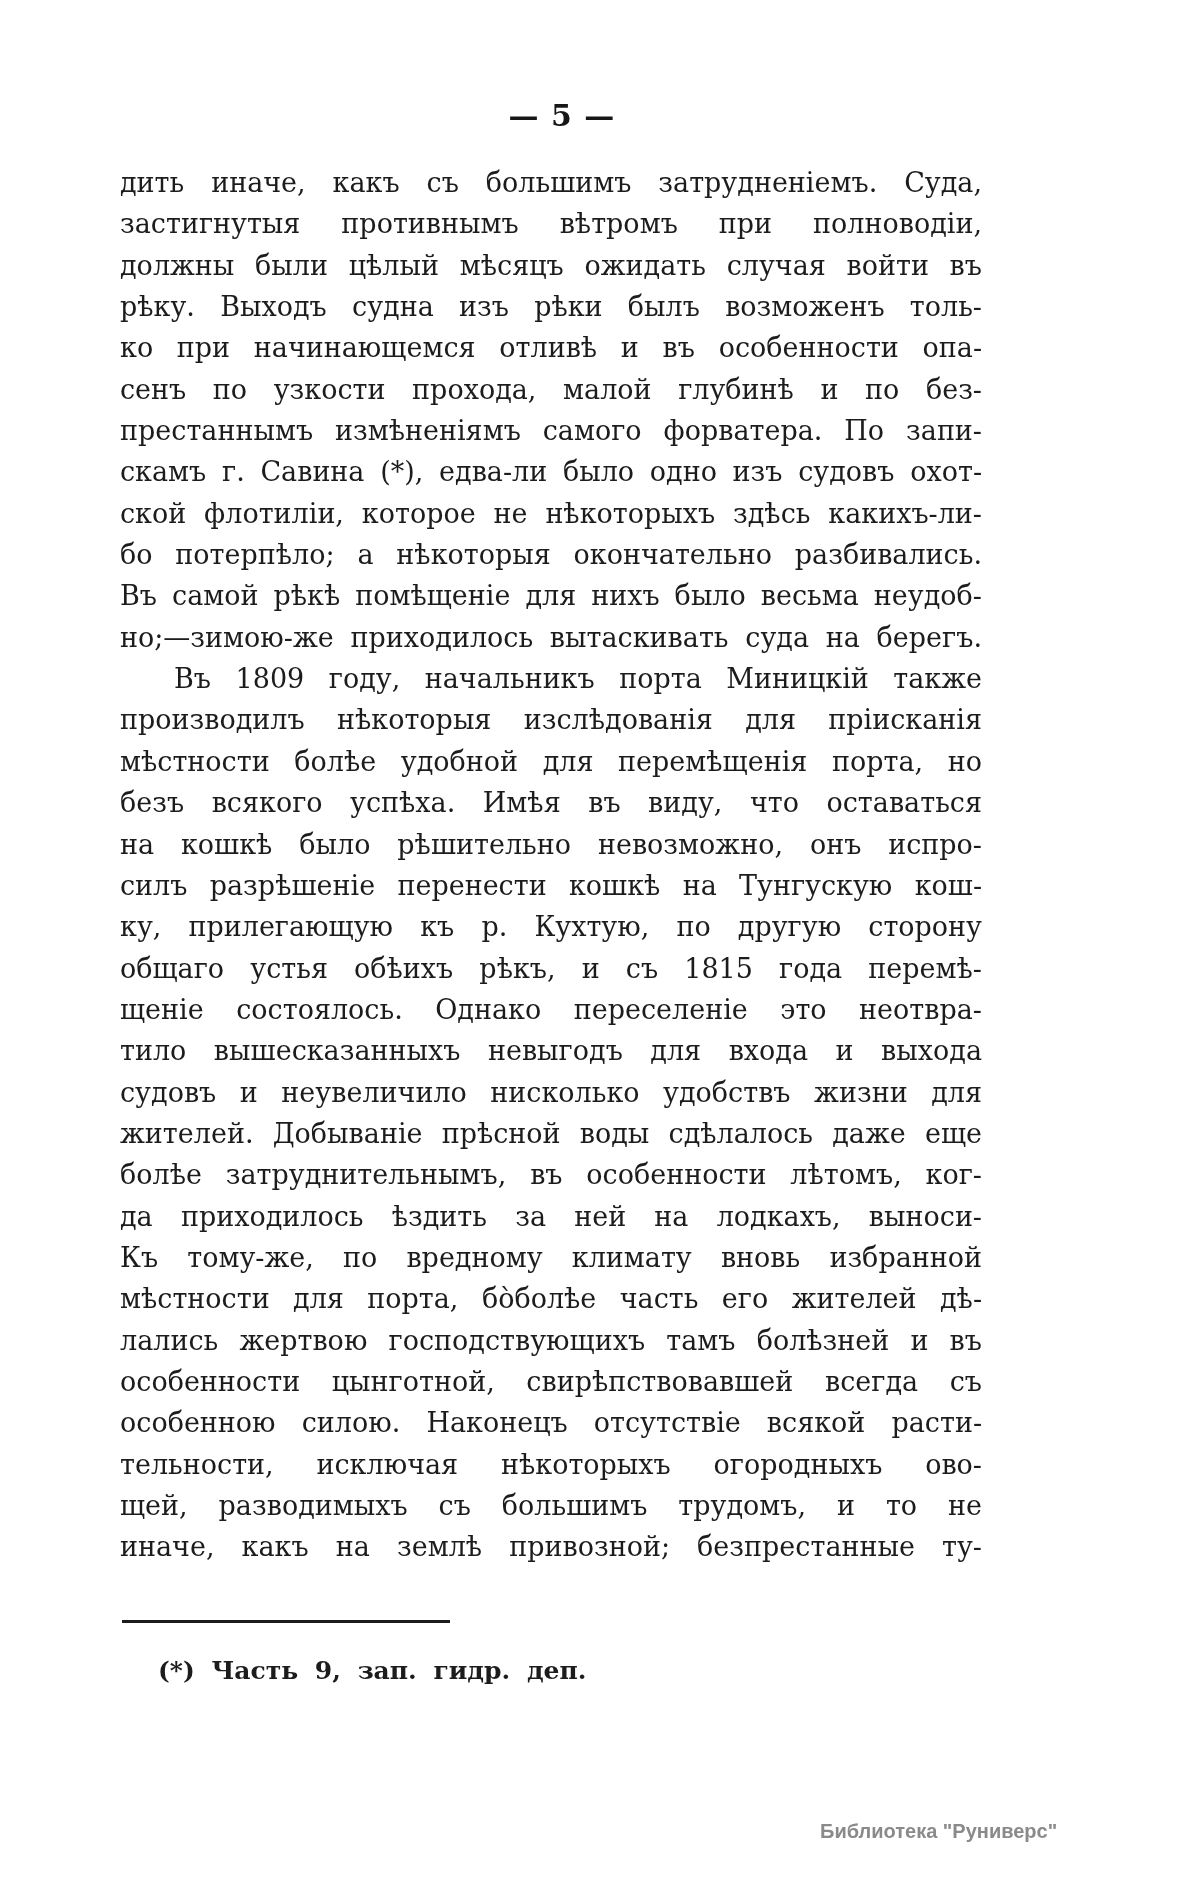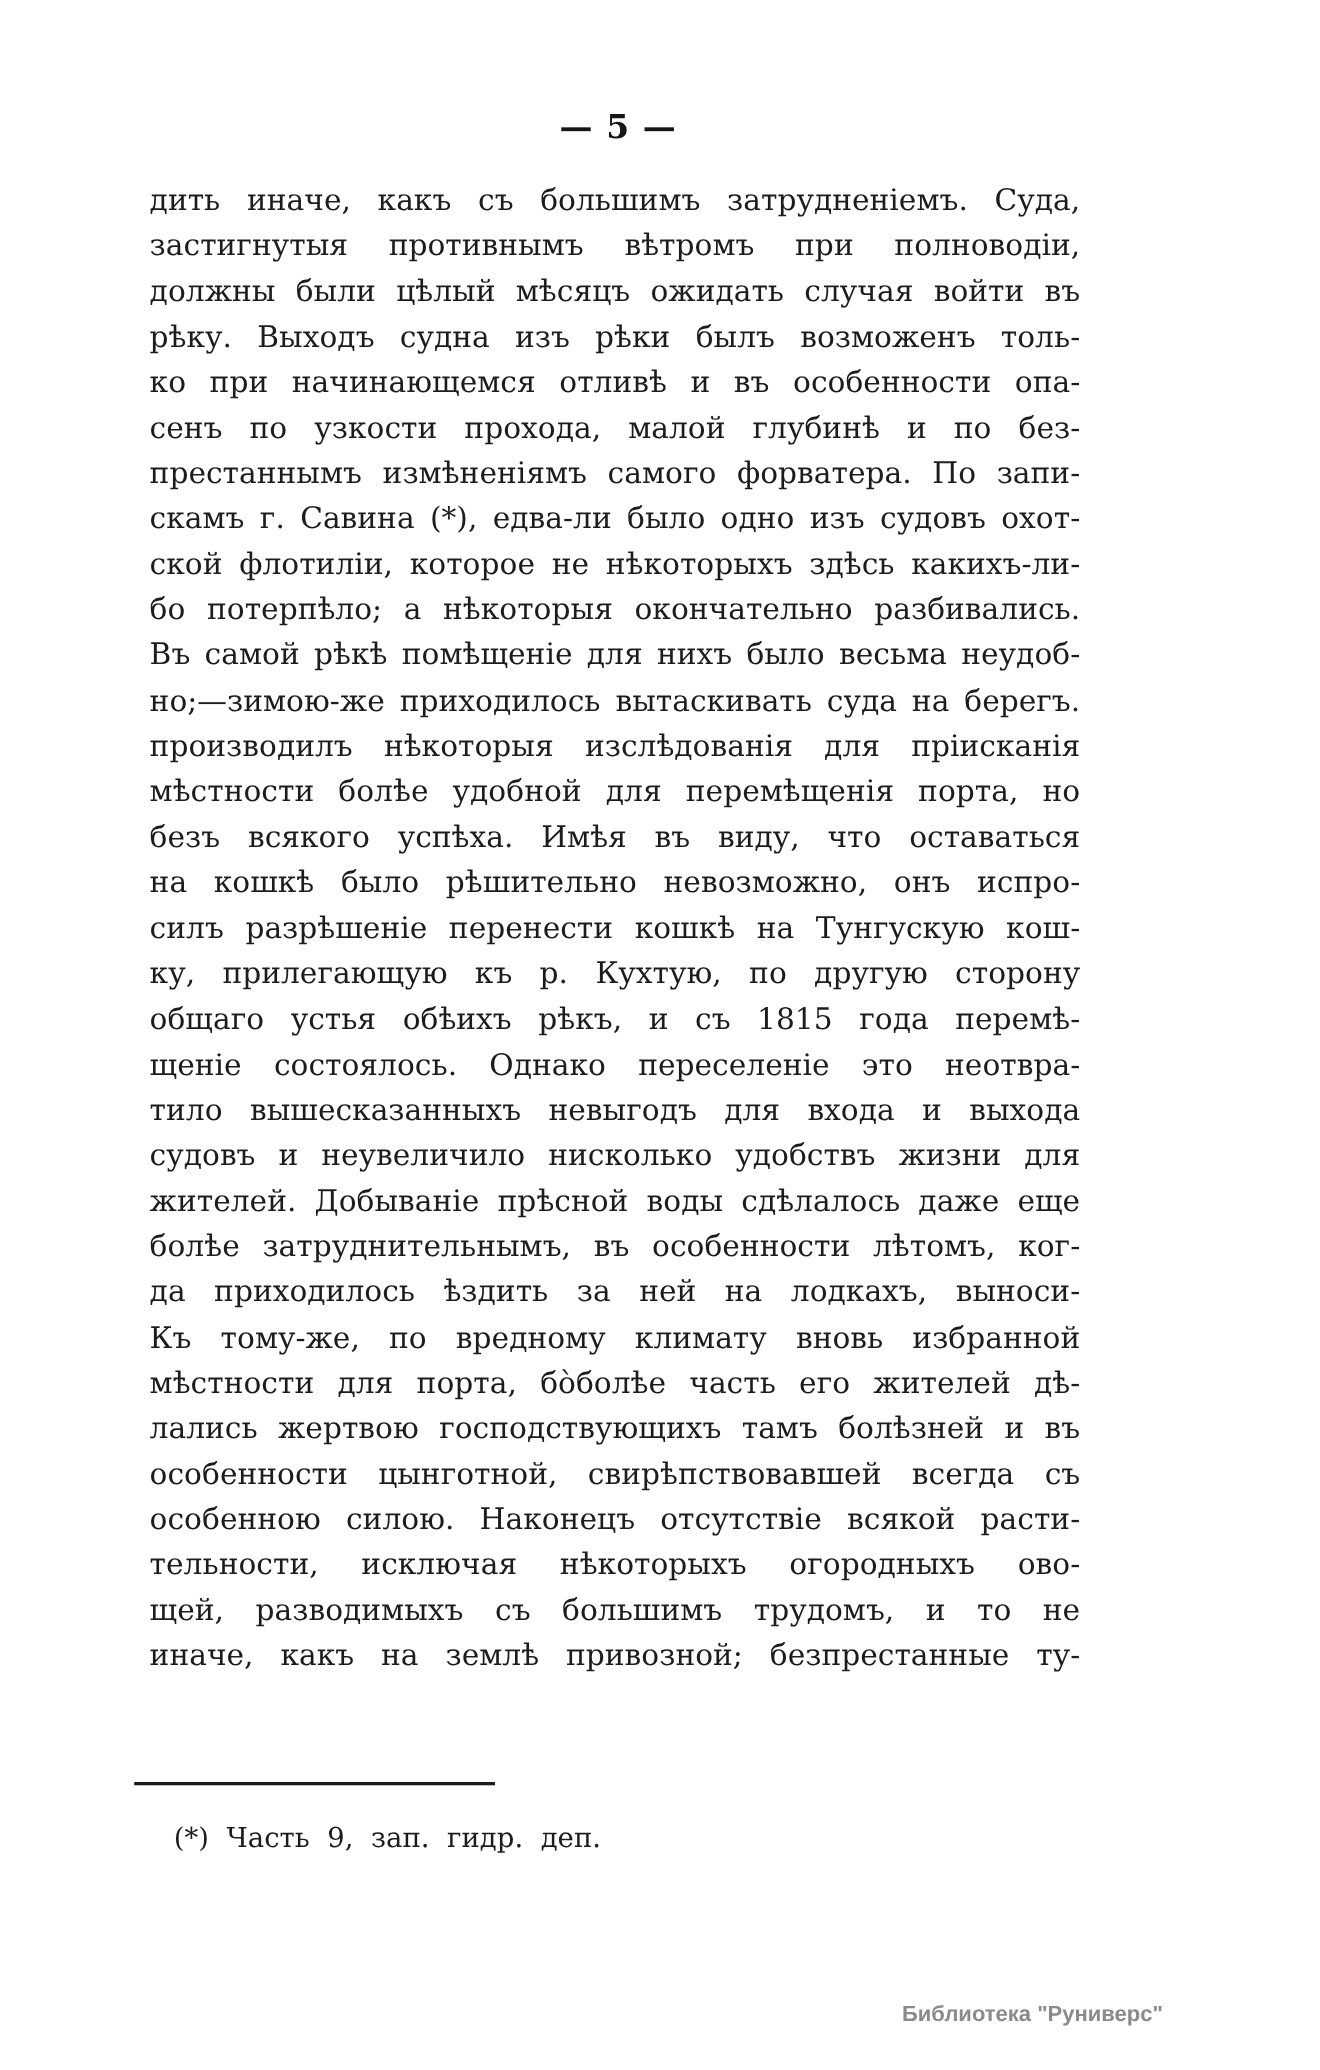--- a/index.html
+++ b/index.html
@@ -36,40 +36,40 @@
     width: 862px;
   }
   .line {
     height: 41.35px;
     line-height: 41.35px;
     font-size: 27px;
     text-align: justify;
     text-align-last: justify;
     text-justify: inter-word;
     overflow: visible;
-    margin-left: 16px;
   }
   .line.indent {
     padding-left: 54px;
   }
   .fn-rule {
     position: absolute;
     left: 122px;
     top: 1620px;
     width: 328px;
     height: 3px;
     background: #1c1c1c;
   }
   .footnote {
     position: absolute;
     left: 158px;
     top: 1656px;
     font-size: 25px;
     word-spacing: 8px;
     color: #1c1c1c;
+    font-weight: bold;
   }
   .watermark {
     position: absolute;
     left: 820px;
     top: 1820px;
     font-family: "Liberation Sans", "DejaVu Sans", sans-serif;
     font-weight: bold;
     font-size: 20px;
     color: #8a8a8a;
     white-space: nowrap;
@@ -87,20 +87,21 @@
       <div class="line">должны были цѣлый мѣсяцъ ожидать случая войти въ</div>
       <div class="line">рѣку. Выходъ судна изъ рѣки былъ возможенъ толь-</div>
       <div class="line">ко при начинающемся отливѣ и въ особенности опа-</div>
       <div class="line">сенъ по узкости прохода, малой глубинѣ и по без-</div>
       <div class="line">престаннымъ измѣненіямъ самого форватера. По запи-</div>
       <div class="line">скамъ г. Савина (*), едва-ли было одно изъ судовъ охот-</div>
       <div class="line">ской флотиліи, которое не нѣкоторыхъ здѣсь какихъ-ли-</div>
       <div class="line">бо потерпѣло; а нѣкоторыя окончательно разбивались.</div>
       <div class="line">Въ самой рѣкѣ помѣщеніе для нихъ было весьма неудоб-</div>
       <div class="line">но;—зимою-же приходилось вытаскивать суда на берегъ.</div>
+      <div class="line indent">Въ 1809 году, начальникъ порта Миницкій также</div>
       <div class="line">производилъ нѣкоторыя изслѣдованія для пріисканія</div>
       <div class="line">мѣстности болѣе удобной для перемѣщенія порта, но</div>
       <div class="line">безъ всякого успѣха. Имѣя въ виду, что оставаться</div>
       <div class="line">на кошкѣ было рѣшительно невозможно, онъ испро-</div>
       <div class="line">силъ разрѣшеніе перенести кошкѣ на Тунгускую кош-</div>
       <div class="line">ку, прилегающую къ р. Кухтую, по другую сторону</div>
       <div class="line">общаго устья обѣихъ рѣкъ, и съ 1815 года перемѣ-</div>
       <div class="line">щеніе состоялось. Однако переселеніе это неотвра-</div>
       <div class="line">тило вышесказанныхъ невыгодъ для входа и выхода</div>
       <div class="line">судовъ и неувеличило нисколько удобствъ жизни для</div>

